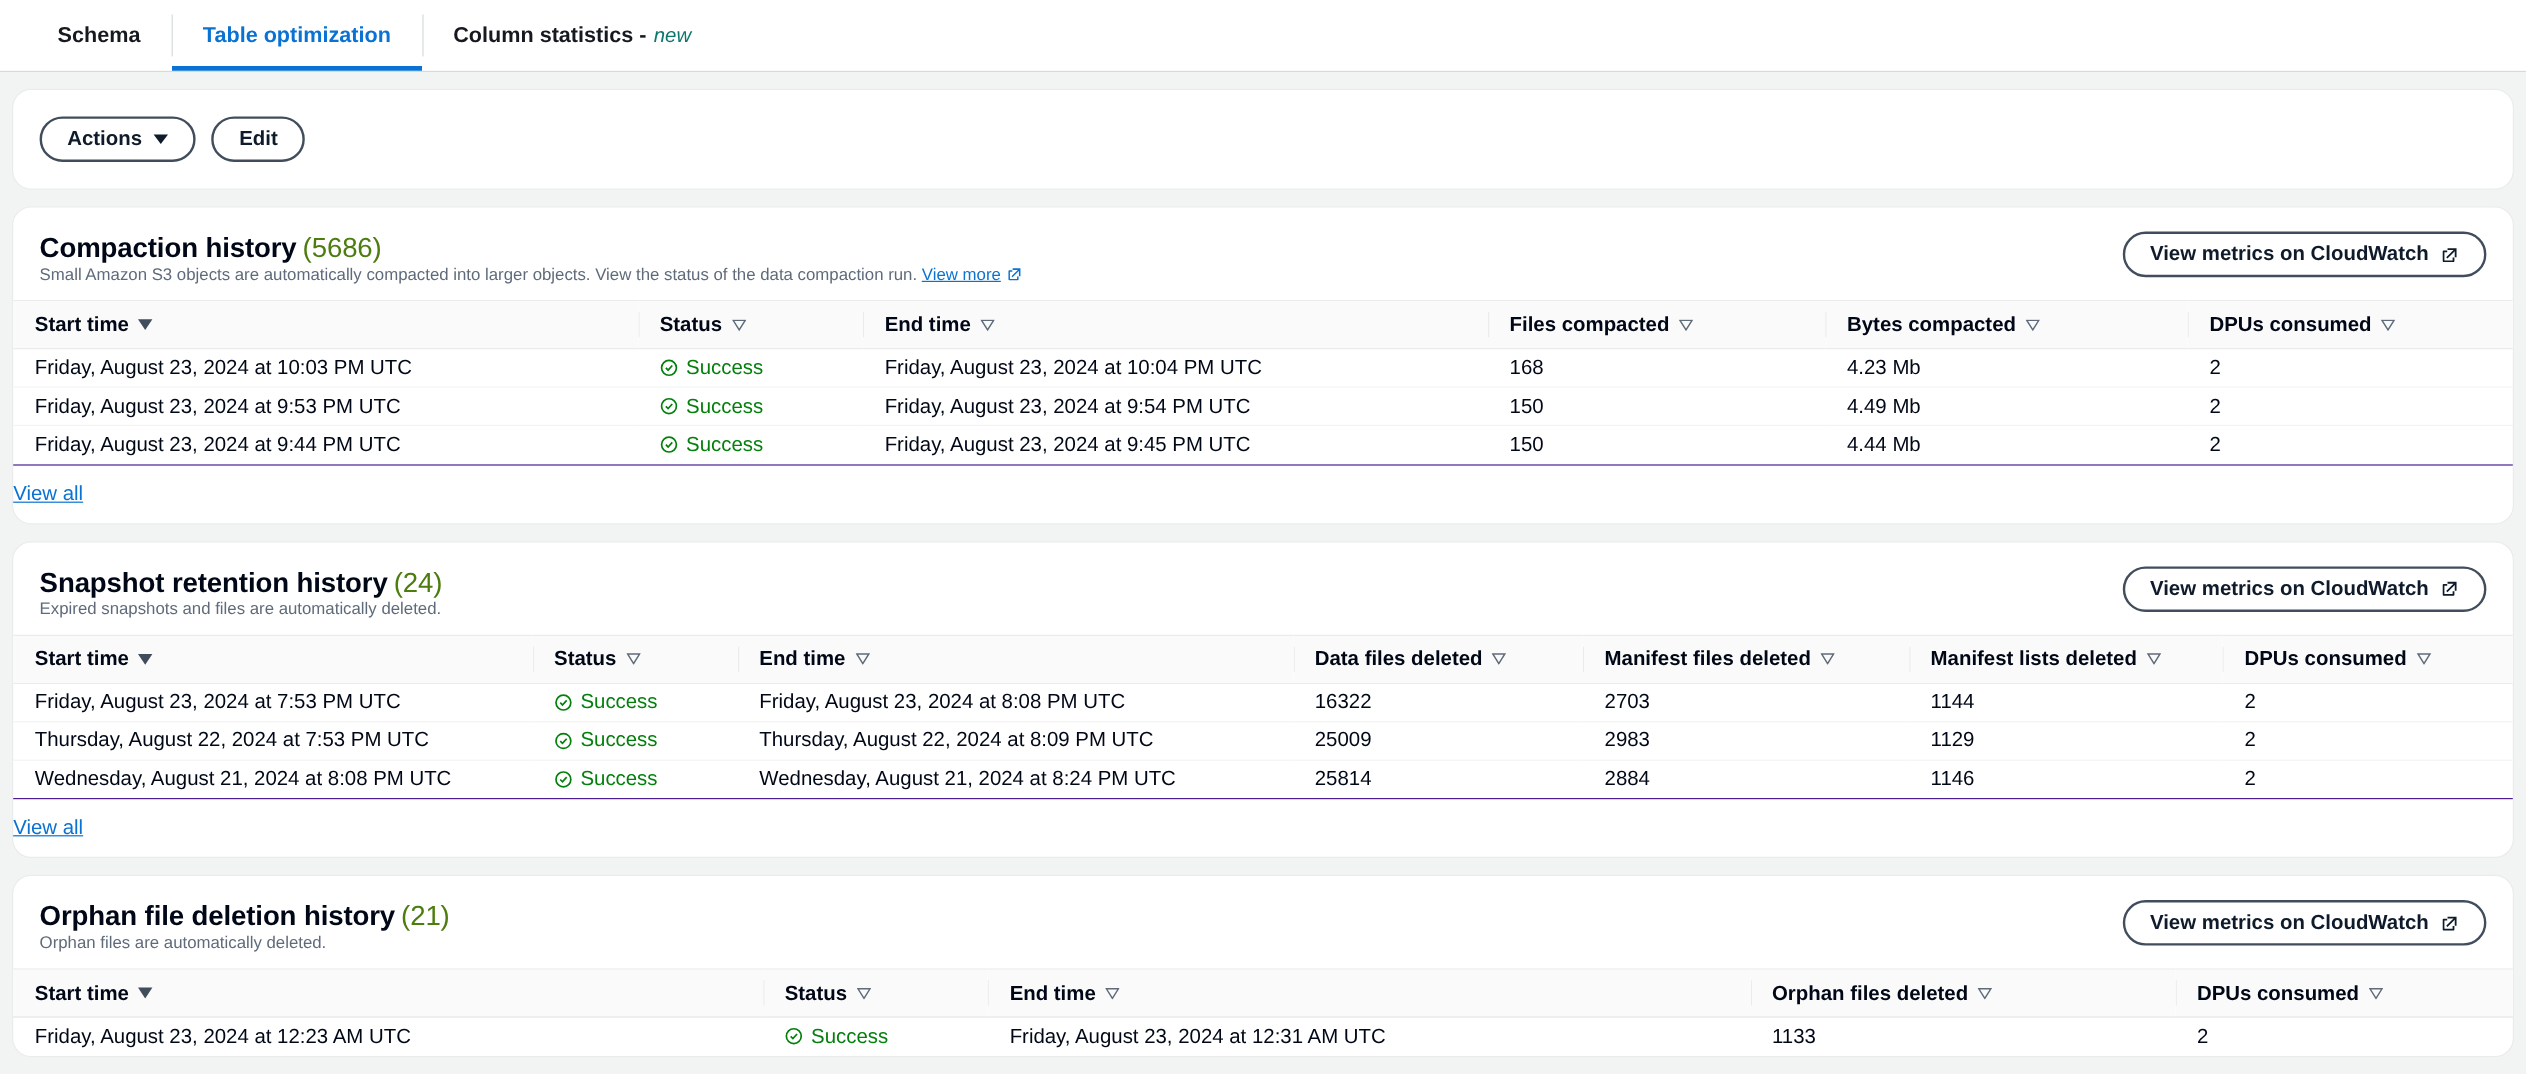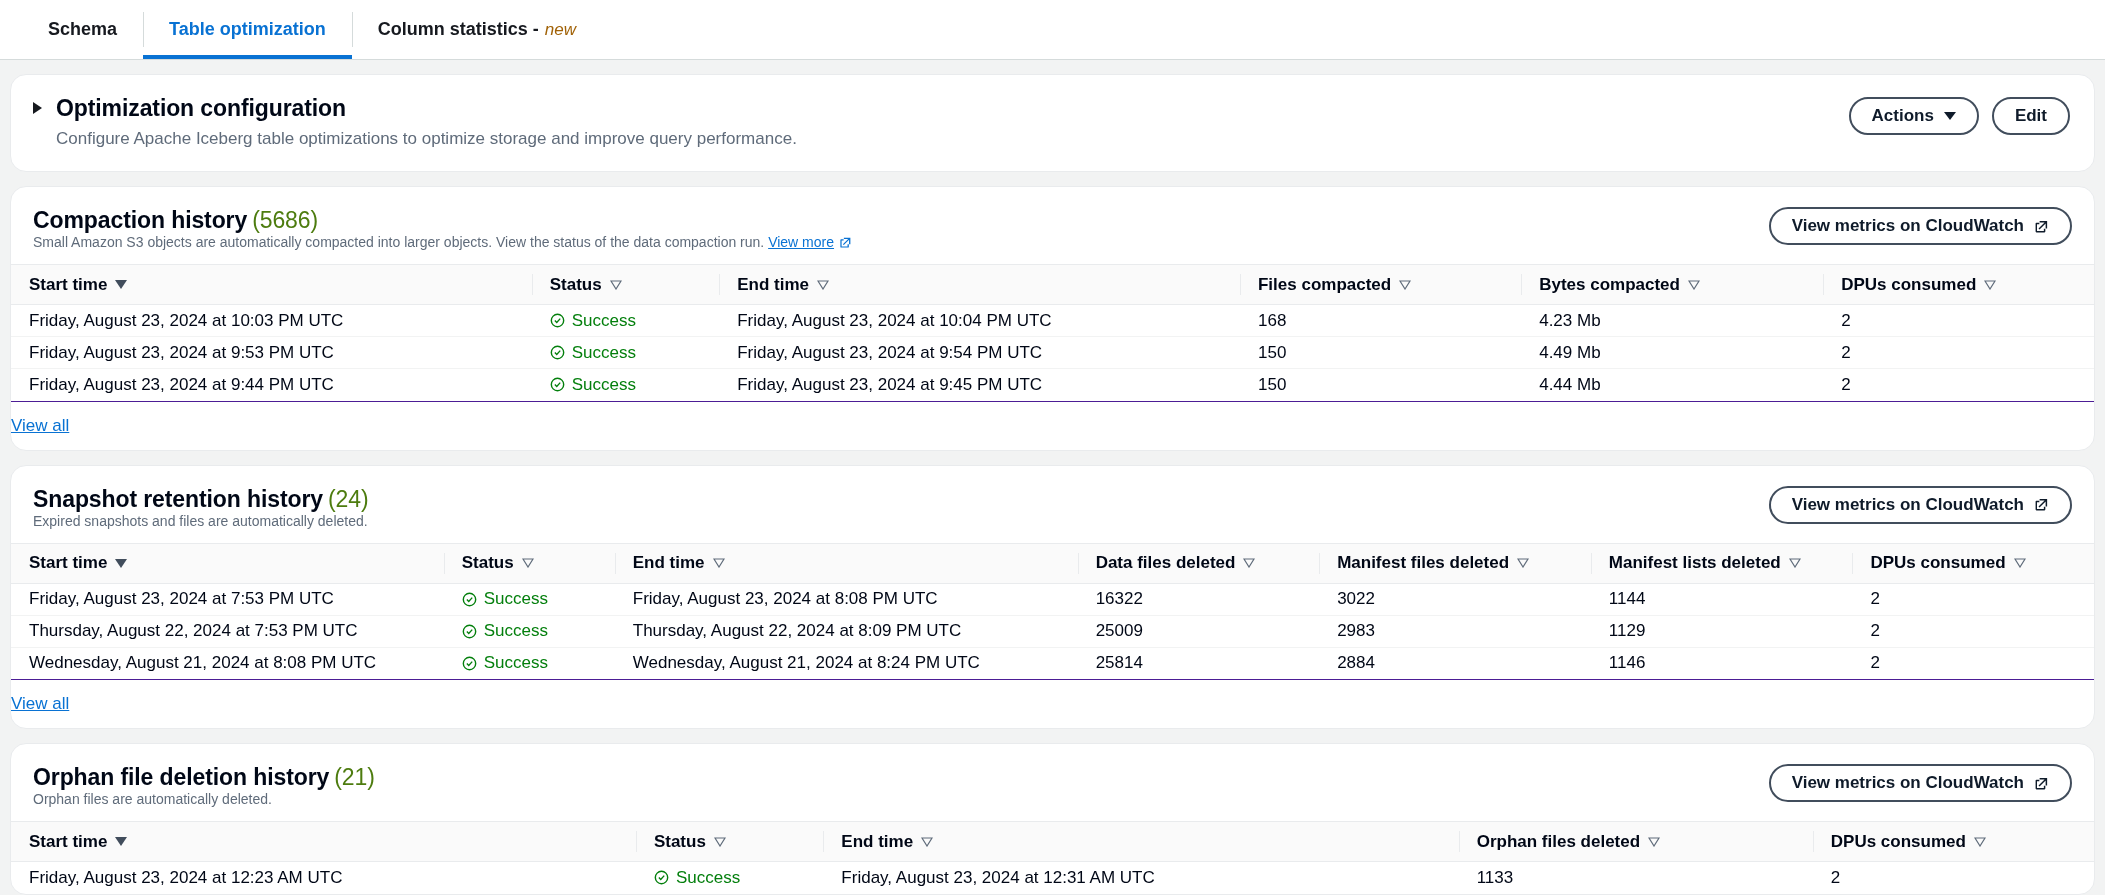--- a/index.html
+++ b/index.html
@@ -43,21 +43,21 @@
     width: 1px;
     background: #d5dbdb;
   }
   .tab.active {
     color: #0972d3;
     box-shadow: inset 0 -4px 0 0 #0972d3;
   }
   .tab .new-badge {
     font-weight: normal;
     font-style: italic;
-    color: #a16207;
+    color: #0f766e;
     margin-left: 6px;
     font-size: 17px;
   }
 
   
   .page {
     background: #f2f3f3;
     padding: 14px 10px 0 10px;
     height: calc(895px - 52px);
   }
@@ -247,27 +247,20 @@
   <div class="tab">
     <span>Column statistics -</span>
     <span class="new-badge">new</span>
   </div>
 </div>
 
 <div class="page">
 
   <div class="panel">
     <div class="optcfg">
-      <div class="optcfg-left">
-        <div class="caret"></div>
-        <div>
-          <div class="optcfg-title">Optimization configuration</div>
-          <div class="optcfg-desc">Configure Apache Iceberg table optimizations to optimize storage and improve query performance.</div>
-        </div>
-      </div>
       <div class="optcfg-actions">
         <button class="btn">
           <span>Actions</span>
           <span class="dd-caret"></span>
         </button>
         <button class="btn">
           <span>Edit</span>
         </button>
       </div>
     </div>
@@ -538,21 +531,21 @@
               <span class="status-cell">
             <svg width="15" height="15" viewBox="0 0 16 16">
                   <circle cx="8" cy="8" r="6.6" fill="none" stroke="#037f0c" stroke-width="1.5"></circle>
                   <path d="M5.2 8.1l2 2 3.7-4.1" fill="none" stroke="#037f0c" stroke-width="1.5"></path>
                 </svg>
             <span>Success</span>
               </span>
             </td>
           <td>Friday, August 23, 2024 at 8:08 PM UTC</td>
           <td>16322</td>
-          <td>3022</td>
+          <td>2703</td>
           <td>1144</td>
           <td>2</td>
         </tr>
         <tr>
           <td>Thursday, August 22, 2024 at 7:53 PM UTC</td>
           <td>
               <span class="status-cell">
             <svg width="15" height="15" viewBox="0 0 16 16">
                   <circle cx="8" cy="8" r="6.6" fill="none" stroke="#037f0c" stroke-width="1.5"></circle>
                   <path d="M5.2 8.1l2 2 3.7-4.1" fill="none" stroke="#037f0c" stroke-width="1.5"></path>

